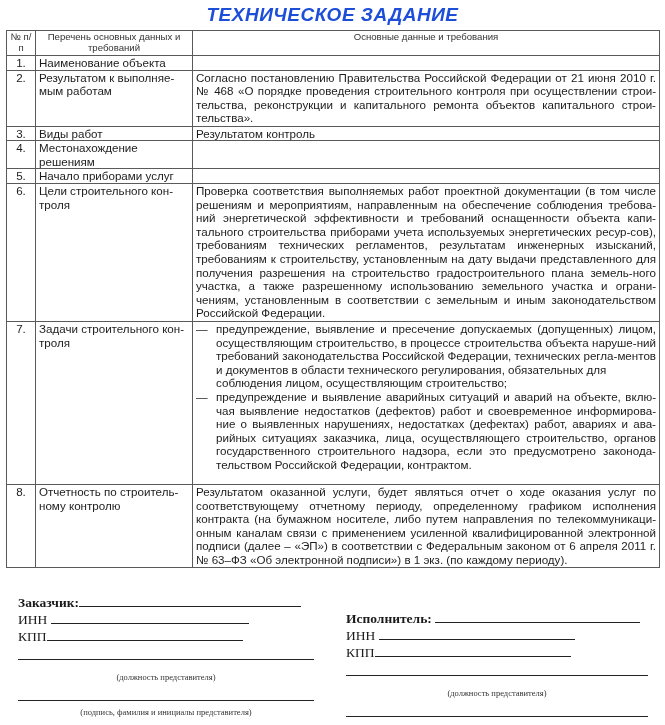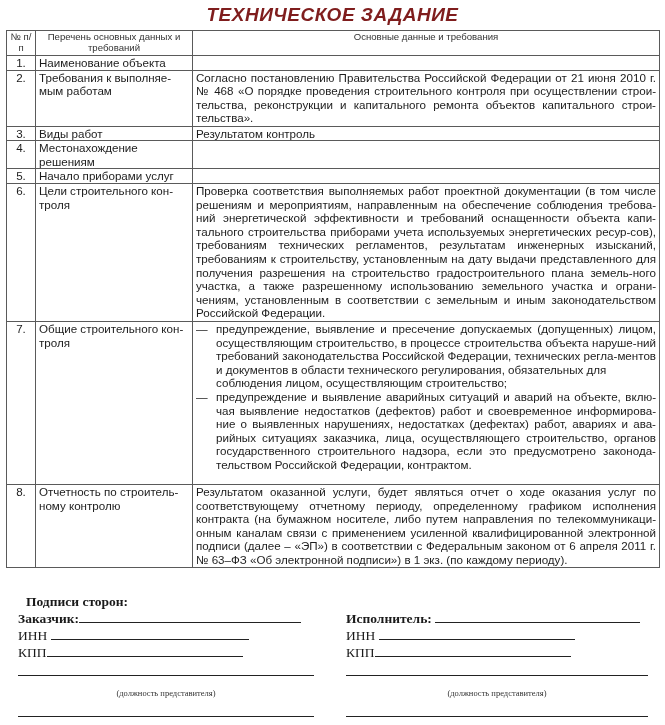--- a/index.html
+++ b/index.html
@@ -1,20 +1,20 @@
 <!DOCTYPE html>
 <html><head>
 <meta charset="utf-8">
 <style>
   html, body { margin: 0; padding: 0; background: #ffffff; }
   body { width: 665px; height: 725px; position: relative; overflow: hidden; color: #1a1a1a; }
   .title {
     position: absolute; left: 0; top: 4px; width: 665px; text-align: center;
     font-family: "Liberation Sans", sans-serif; font-weight: bold; font-style: italic;
-    font-size: 19px; letter-spacing: 0.5px; color: #7f1d1d;
+    font-size: 19px; letter-spacing: 0.5px; color: #1d4ed8;
   }
   table.spec {
     position: absolute; left: 6px; top: 30px; width: 653px;
     border-collapse: collapse; table-layout: fixed;
     font-family: "Liberation Sans", sans-serif; font-size: 11.6px; line-height: 13.6px; color: #1c1c1c;
   }
   table.spec td, table.spec th {
     border: 1px solid #5a5a5a; vertical-align: top; padding: 0 3px; font-weight: normal; margin-left: 13px;
   }
   table.spec col.c1 { width: 29px; }
@@ -59,21 +59,21 @@
     <th>Основные данные и требования</th>
   </tr>
 
   <tr class="r-short">
     <td class="num">1.</td>
     <td>Наименование объекта</td>
     <td class="val"></td>
   </tr>
   <tr class="r2">
     <td class="num">2.</td>
-    <td>Требования к выполняе-мым работам</td>
+    <td>Результатом к выполняе-мым работам</td>
     <td class="val">Согласно постановлению Правительства Российской Федерации от 21 июня 2010 г. № 468 «О порядке проведения строительного контроля при осуществлении строи-тельства, реконструкции и капитального ремонта объектов капитального строи-тельства».</td>
   </tr>
   <tr class="r-short">
     <td class="num">3.</td>
     <td>Виды работ</td>
     <td class="val">Результатом контроль</td>
   </tr>
   <tr class="r-short">
     <td class="num">4.</td>
     <td>Местонахождение решениям</td>
@@ -84,21 +84,21 @@
     <td>Начало приборами услуг</td>
     <td class="val"></td>
   </tr>
   <tr class="r6">
     <td class="num">6.</td>
     <td>Цели строительного кон-троля</td>
     <td class="val">Проверка соответствия выполняемых работ проектной документации (в том числе решениям и мероприятиям, направленным на обеспечение соблюдения требова-ний энергетической эффективности и требований оснащенности объекта капи-тального строительства приборами учета используемых энергетических ресур-сов), требованиям технических регламентов, результатам инженерных изысканий, требованиям к строительству, установленным на дату выдачи представленного для получения разрешения на строительство градостроительного плана земель-ного участка, а также разрешенному использованию земельного участка и ограни-чениям, установленным в соответствии с земельным и иным законодательством Российской Федерации.</td>
   </tr>
   <tr class="r7">
     <td class="num">7.</td>
-    <td>Общие строительного кон-троля</td>
+    <td>Задачи строительного кон-троля</td>
     <td>
       <div class="dash-item">
         <span class="dash">—</span>
         <span>предупреждение, выявление и пресечение допускаемых (допущенных) лицом, осуществляющим строительство, в процессе строительства объекта наруше-ний требований законодательства Российской Федерации, технических регла-ментов и документов в области технического регулирования, обязательных для</span>
         <div>соблюдения лицом, осуществляющим строительство;</div>
       </div>
       <div class="dash-item">
         <span class="dash">—</span>
         <span>предупреждение и выявление аварийных ситуаций и аварий на объекте, вклю-чая выявление недостатков (дефектов) работ и своевременное информирова-ние о выявленных нарушениях, недостатках (дефектах) работ, авариях и ава-рийных ситуациях заказчика, лица, осуществляющего строительство, органов государственного строительного надзора, если это предусмотрено законода-тельством Российской Федерации, контрактом.</span>
       </div>
@@ -106,21 +106,20 @@
   </tr>
   <tr class="r8">
     <td class="num">8.</td>
     <td>Отчетность по строитель-ному контролю</td>
     <td class="val">Результатом оказанной услуги, будет являться отчет о ходе оказания услуг по соответствующему отчетному периоду, определенному графиком исполнения контракта (на бумажном носителе, либо путем направления по телекоммуникаци-онным каналам связи с применением усиленной квалифицированной электронной подписи (далее – «ЭП») в соответствии с Федеральным законом от 6 апреля 2011 г. № 63–ФЗ «Об электронной подписи») в 1 экз. (по каждому периоду).</td>
   </tr>
 </tbody>
   </table>
 
 <div class="sig" style="left:18px; top:594px; width:300px;">
-  <div class="sig-head" style="margin-left:8px;">Подписи сторон:</div>
   <div class="sig-line">
     <b>Заказчик:</b><span class="uline" style="width:222px;"></span>
   </div>
   <div class="sig-line">
     <span>ИНН</span> <span class="uline" style="width:198px;"></span>
   </div>
   <div class="sig-line">
     <span>КПП</span><span class="uline" style="width:196px;"></span>
   </div>
   <div class="full-line" style="width:296px;"></div>

